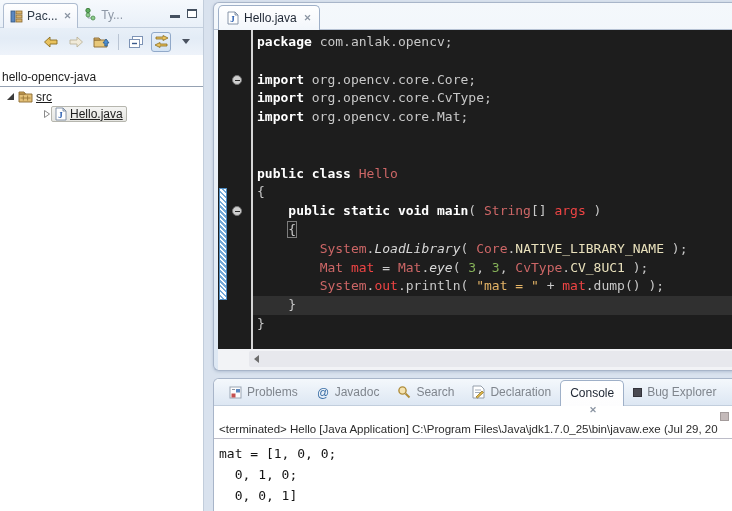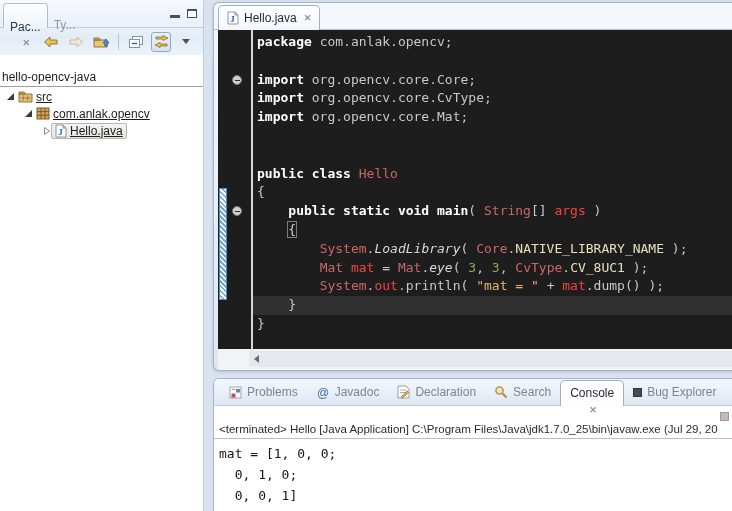--- a/index.html
+++ b/index.html
@@ -11,22 +11,22 @@
     overflow:hidden;
   }
   
   .left-panel {
     position:absolute; left:0; top:0; width:204px; height:511px;
     background:#ffffff; border-right:1px solid #c2cddb;
   }
   .lp-header { background:linear-gradient(180deg,#f6f9fd,#e3ecf6 70%,#eef3fa); }
   .lp-tabstrip { height:28px; position:relative; display:flex; align-items:flex-end;
     border-bottom:1px solid #c3cfde; padding-left:3px; }
-  .view-tab { display:flex; align-items:center; gap:4px; height:25px; padding:12px 6px;
-    font-size:12px; color:#8d97a5; position:relative;flex-direction:column; }
+  .view-tab { display:flex; align-items:center; gap:4px; height:25px; padding:0 6px;
+    font-size:12px; color:#8d97a5; position:relative; }
   .view-tab.active {
     background:linear-gradient(#ffffff,#eef3fa);
     border:1px solid #aebcd0; border-bottom:none; border-radius:4px 4px 0 0;
     color:#2e3a48; margin-bottom:-1px; z-index:2;
   }
   .tab-close { font-size:9px; color:#8a94a2; font-weight:bold; margin-left:2px; cursor:default; }
   .win-btns { position:absolute; right:6px; top:9px; display:flex; gap:7px; align-items:center; }
   .min-btn { width:10px; height:3px; background:#44505f; margin-top:5px; }
   .max-btn { width:10px; height:9px; border:1px solid #44505f; border-top:2px solid #44505f; background:#fff; }
   .lp-toolbar { height:27px; display:flex; justify-content:flex-end; align-items:center;
@@ -197,37 +197,20 @@
               <path d="M1 4 L1 12 L14 12 L14 4 Z" fill="#e3c078" stroke="#8a6a30" stroke-width="0.9"></path>
               <path d="M1 4 L1 2 L6 2 L7.5 4 Z" fill="#d4ab5e" stroke="#8a6a30" stroke-width="0.9"></path>
               <line x1="5.3" y1="5.5" x2="5.3" y2="10.5" stroke="#9a7838" stroke-width="0.9"></line>
               <line x1="9.6" y1="5.5" x2="9.6" y2="10.5" stroke="#9a7838" stroke-width="0.9"></line>
               <line x1="2.5" y1="8" x2="12.5" y2="8" stroke="#9a7838" stroke-width="0.9"></line>
             </svg>
         </span>
         <span>src</span>
       </div>
 
-      <div class="tree-row lvl2">
-        <span class="tr-arrow">
-          <svg width="9" height="9" viewBox="0 0 9 9">
-              <path d="M8 1 L8 8 L1 8 Z" fill="#3b3b3b"></path>
-            </svg>
-        </span>
-        <span class="tr-icon">
-          <svg width="14" height="13" viewBox="0 0 14 13">
-              <rect x="1" y="1" width="12" height="11" fill="#d2a35c" stroke="#7a5a28" stroke-width="1"></rect>
-              <line x1="5" y1="1" x2="5" y2="12" stroke="#7a5a28" stroke-width="1"></line>
-              <line x1="9" y1="1" x2="9" y2="12" stroke="#7a5a28" stroke-width="1"></line>
-              <line x1="1" y1="4.6" x2="13" y2="4.6" stroke="#7a5a28" stroke-width="1"></line>
-              <line x1="1" y1="8.3" x2="13" y2="8.3" stroke="#7a5a28" stroke-width="1"></line>
-            </svg>
-        </span>
-        <span>com.anlak.opencv</span>
-      </div>
 
       <div class="tree-row lvl3">
         <span class="tr-arrow">
           <svg width="8" height="10" viewBox="0 0 8 10">
               <path d="M1.5 1.5 L6.5 5 L1.5 8.5 Z" fill="#ffffff" stroke="#8a8a8a" stroke-width="1"></path>
             </svg>
         </span>
         <span class="sel-wrap">
           <span class="tr-icon">
             <svg width="12" height="14" viewBox="0 0 12 14">
@@ -283,34 +266,34 @@
           </svg>
         <span>Problems</span>
       </div>
       <div class="btab">
         <svg width="14" height="14" viewBox="0 0 14 14">
             <text x="1" y="11.5" font-family="Liberation Sans, sans-serif" font-size="12" fill="#3a6ea5">@</text>
           </svg>
         <span>Javadoc</span>
       </div>
       <div class="btab">
+        <svg width="14" height="14" viewBox="0 0 14 14">
+            <circle cx="5.5" cy="5.5" r="3.6" fill="#f4e3b2" stroke="#b08d3a" stroke-width="1.4"></circle>
+            <line x1="8.5" y1="8.5" x2="12.5" y2="12.5" stroke="#b08d3a" stroke-width="2"></line>
+          </svg>
+        <span>Search</span>
+      </div>
+      <div class="btab">
         <svg width="13" height="14" viewBox="0 0 13 14">
             <path d="M1 1 L9 1 L12 4 L12 13 L1 13 Z" fill="#ffffff" stroke="#8a94a2" stroke-width="0.9"></path>
             <line x1="3" y1="5" x2="9" y2="5" stroke="#9aa5b3" stroke-width="0.9"></line>
             <line x1="3" y1="7.5" x2="9" y2="7.5" stroke="#9aa5b3" stroke-width="0.9"></line>
             <path d="M4 12 L10 6 L11.5 7.5 L5.5 13 Z" fill="#e0b84a" stroke="#8a6d1f" stroke-width="0.7"></path>
           </svg>
         <span>Declaration</span>
-      </div>
-      <div class="btab">
-        <svg width="14" height="14" viewBox="0 0 14 14">
-            <circle cx="5.5" cy="5.5" r="3.6" fill="#f4e3b2" stroke="#b08d3a" stroke-width="1.4"></circle>
-            <line x1="8.5" y1="8.5" x2="12.5" y2="12.5" stroke="#b08d3a" stroke-width="2"></line>
-          </svg>
-        <span>Search</span>
       </div>
       <div class="btab active">
         <svg width="15" height="13" viewBox="0 0 15 13">
             <rect x="1" y="1" width="13" height="9" rx="1" fill="#3a76b8" stroke="#255081" stroke-width="0.9"></rect>
             <rect x="3" y="3" width="9" height="5" fill="#d9e7f6"></rect>
             <line x1="4" y1="4.5" x2="9" y2="4.5" stroke="#3a76b8" stroke-width="0.9"></line>
             <line x1="4" y1="6.2" x2="7" y2="6.2" stroke="#3a76b8" stroke-width="0.9"></line>
             <rect x="5" y="10.5" width="5" height="1.5" fill="#8a94a2"></rect>
           </svg>
         <span>Console</span>

